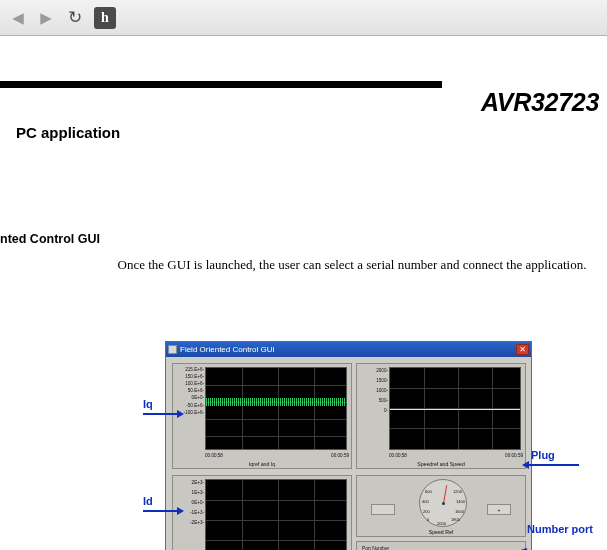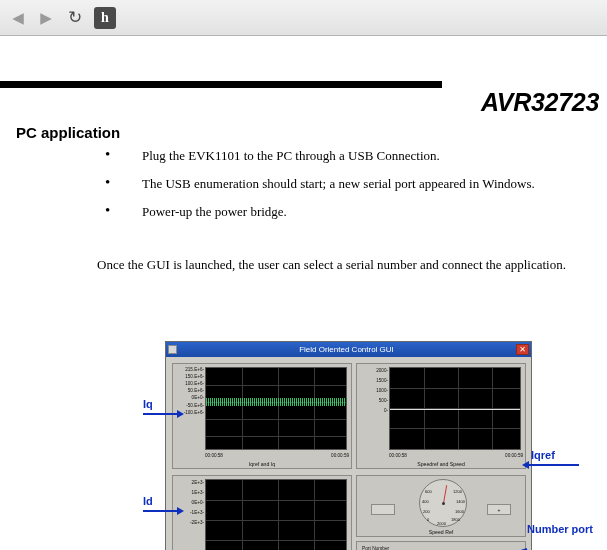--- a/index.html
+++ b/index.html
@@ -151,20 +151,21 @@
     font-size: 15px;
   }
   .para {
     position: absolute;
     left: 97px; top: 220px;
     width: 510px;
     font-size: 13px;
     color: #000;
     line-height: 1.35;
     font-family: "Liberation Serif", serif;
+    text-align: center;
   }
   .figcaption {
     position: absolute;
     left: 97px; top: 261px;
     font-size: 12px;
     color: #000;
     font-family: "Liberation Serif", serif;
   }
   .figcaption b { font-weight: bold; }
 
@@ -184,21 +185,21 @@
     padding: 0 2px;
     gap: 3px;
   }
   .gui-titlebar .tb-icon {
     width: 9px; height: 9px;
     background: #d8d8d8;
     border: 1px solid #8a8a8a;
   }
   .gui-title-text {
     color: #fff; font-size: 8px; flex: 1;
-    white-space: nowrap; overflow: hidden; text-align: center;
+    white-space: nowrap; overflow: hidden;
   }
   .gui-close {
     width: 13px; height: 11px;
     background: #d03a2a;
     color: #fff; font-size: 8px;
     display: flex; align-items: center; justify-content: center;
     border: 1px solid #8d2a1e;
   }
   .gui-body { position: relative; width: 100%; height: 230px; }
 
@@ -362,26 +363,22 @@
   <div class="profile-icon">h</div>
 </div>
 
 <div class="page">
 
   <div class="header-rule"></div>
   <div class="doc-title">AVR32723</div>
 
   <div class="h-section">PC application</div>
 
-  <ul class="bullets">
-    <li>Plug the EVK1101 to the PC through a USB Connection.</li>
-    <li>The USB enumeration should start; a new serial port appeared in Windows.</li>
-    <li>Power-up the power bridge.</li>
-  </ul>
-
+
+  <div class="h-sub">nted Control GUI</div>
 
   <div class="para">Once the GUI is launched, the user can select a serial number and connect the application.</div>
 
 
   <div class="gui">
     <div class="gui-titlebar">
       <div class="tb-icon"></div>
       <div class="gui-title-text">Field Oriented Control GUI</div>
       <div class="gui-close">✕</div>
     </div>
@@ -484,19 +481,19 @@
 
     </div>
   </div>
 
   <div class="anno" style="left:143px; top:362px;">Iq</div>
   <div class="anno-line right" style="left:143px; top:377px; width:34px;"></div>
 
   <div class="anno" style="left:143px; top:459px;">Id</div>
   <div class="anno-line right" style="left:143px; top:474px; width:34px;"></div>
 
-  <div class="anno" style="left:531px; top:413px;">Iqref</div>
+  <div class="anno" style="left:531px; top:413px;">Plug</div>
   <div class="anno-line left" style="left:529px; top:428px; width:50px;"></div>
 
   <div class="anno" style="left:527px; top:487px;">Number port</div>
   <div class="anno-line left diag" style="left:452px; top:512px; width:75px;"></div>
 
 </div>
 
 </body></html>

